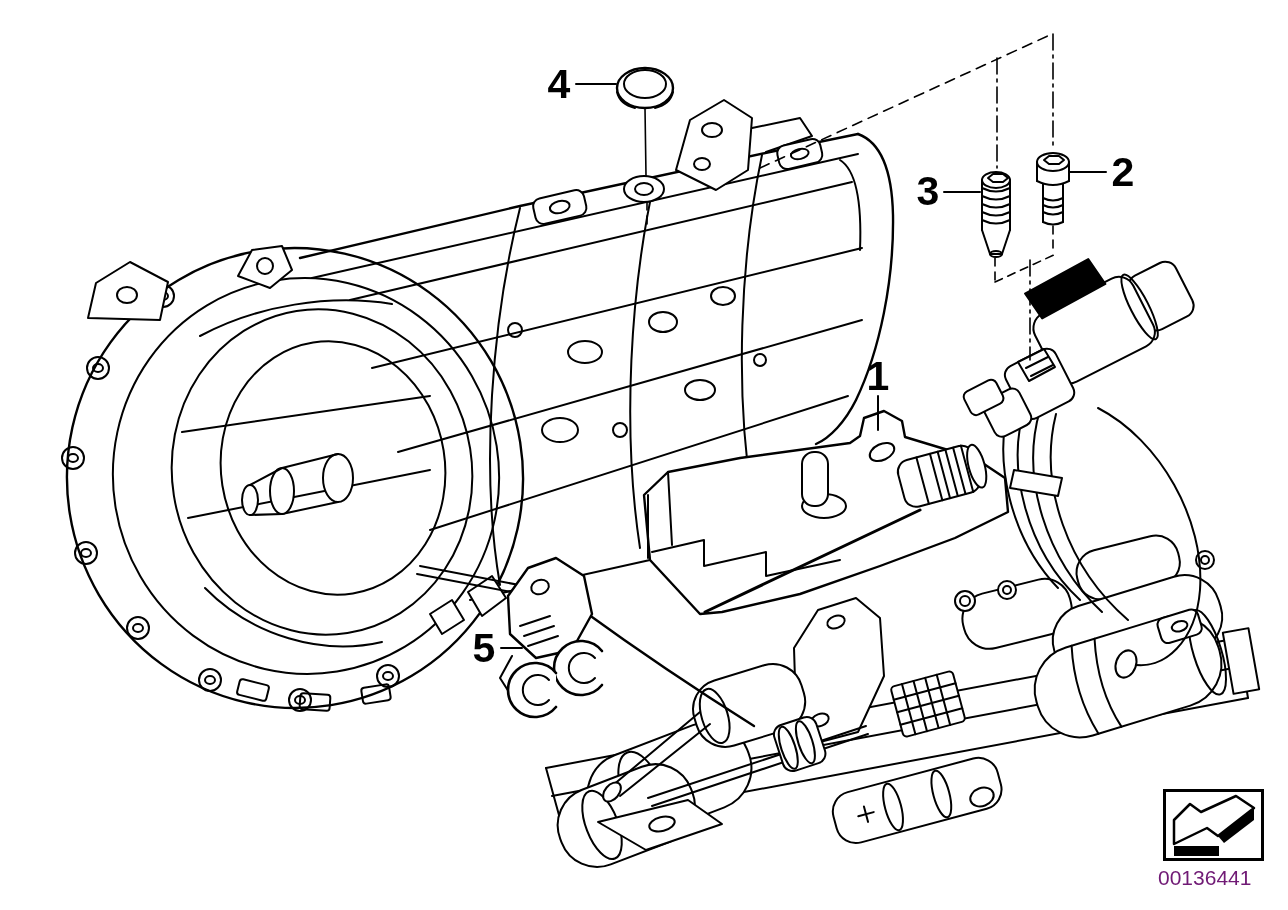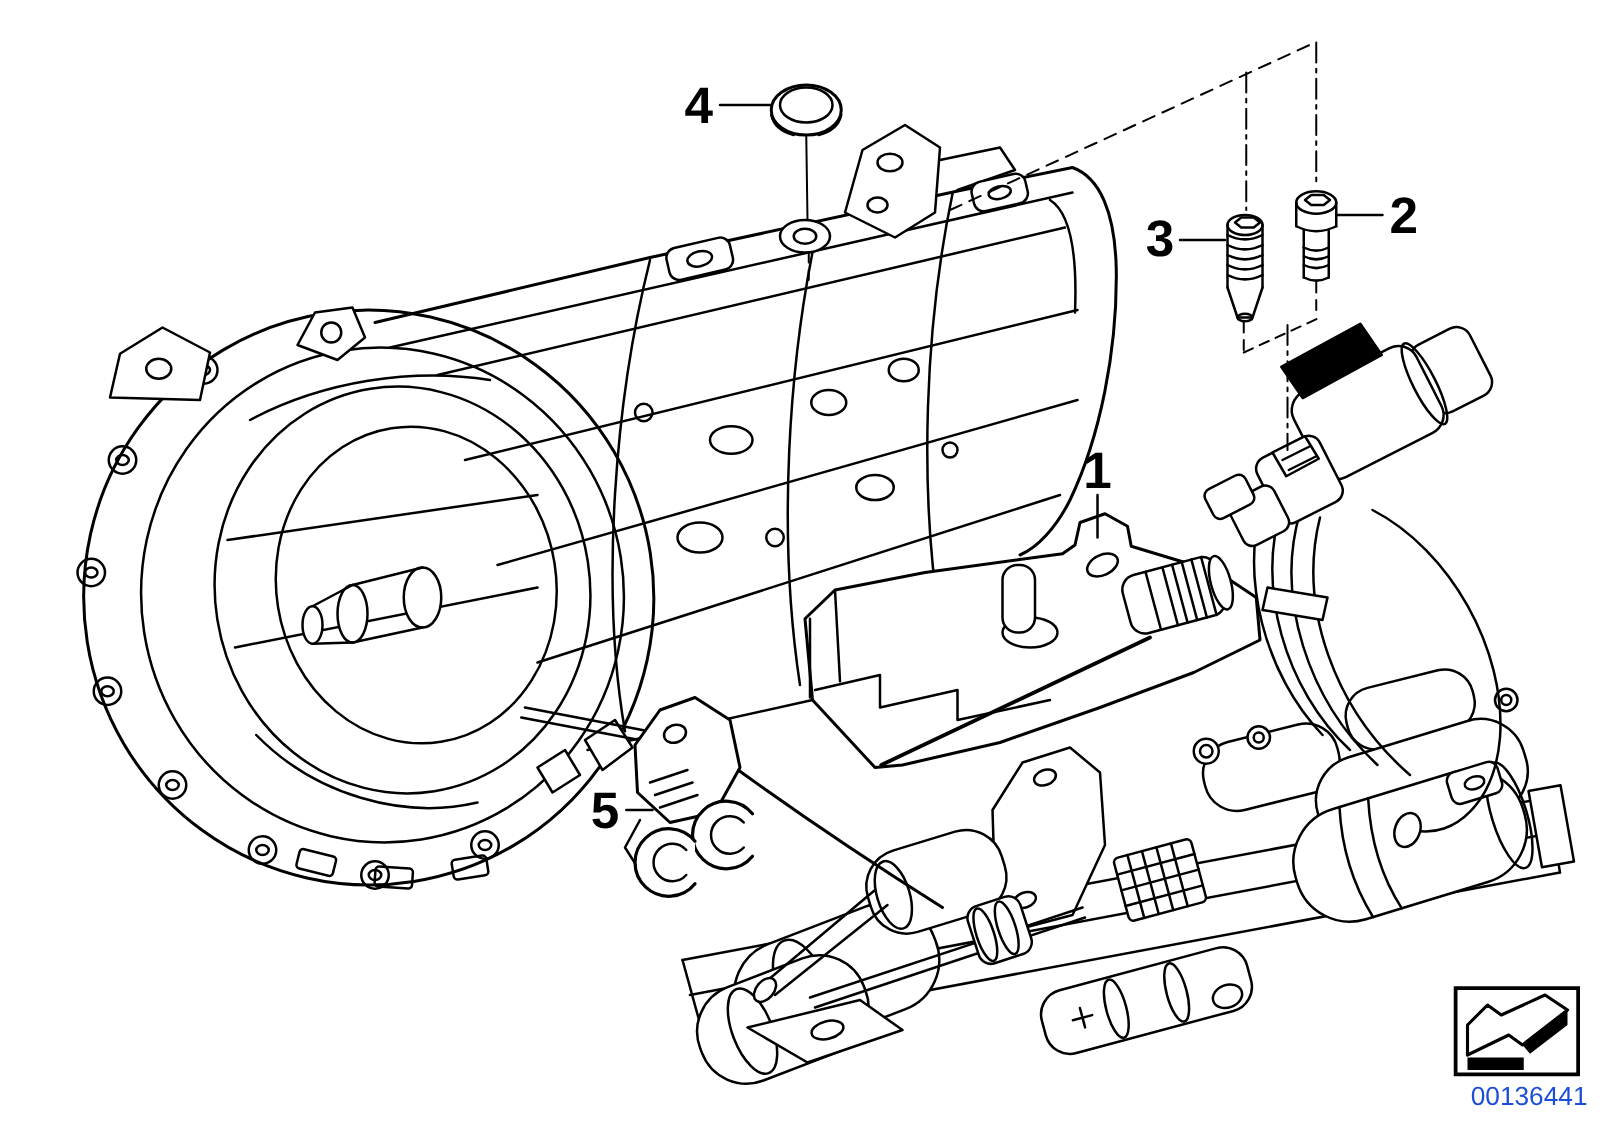--- a/index.html
+++ b/index.html
@@ -12,21 +12,21 @@
     position:absolute;width:44px;text-align:center;
     font:700 41px/1 "Liberation Sans",sans-serif;color:#000;
     letter-spacing:0;
   }
   .stamp-box{
     position:absolute;left:1163px;top:789px;width:101px;height:72px;
     border:3px solid #000;background:#fff;box-sizing:border-box;
   }
   .stamp-number{
     position:absolute;left:1158px;top:866px;width:112px;
-    text-align:right;font:400 21px/1.1 "Liberation Sans",sans-serif;color:#1d4ed8;
+    text-align:left;font:400 21px/1.1 "Liberation Sans",sans-serif;color:#701a75;
   }
 </style>
 </head>
 <body>
 
 <div class="stage">
 
   <svg class="artwork" width="1288" height="910" viewBox="0 0 1288 910">
     <g stroke="#000" fill="none" stroke-width="2" stroke-linecap="round" stroke-linejoin="round">
 

